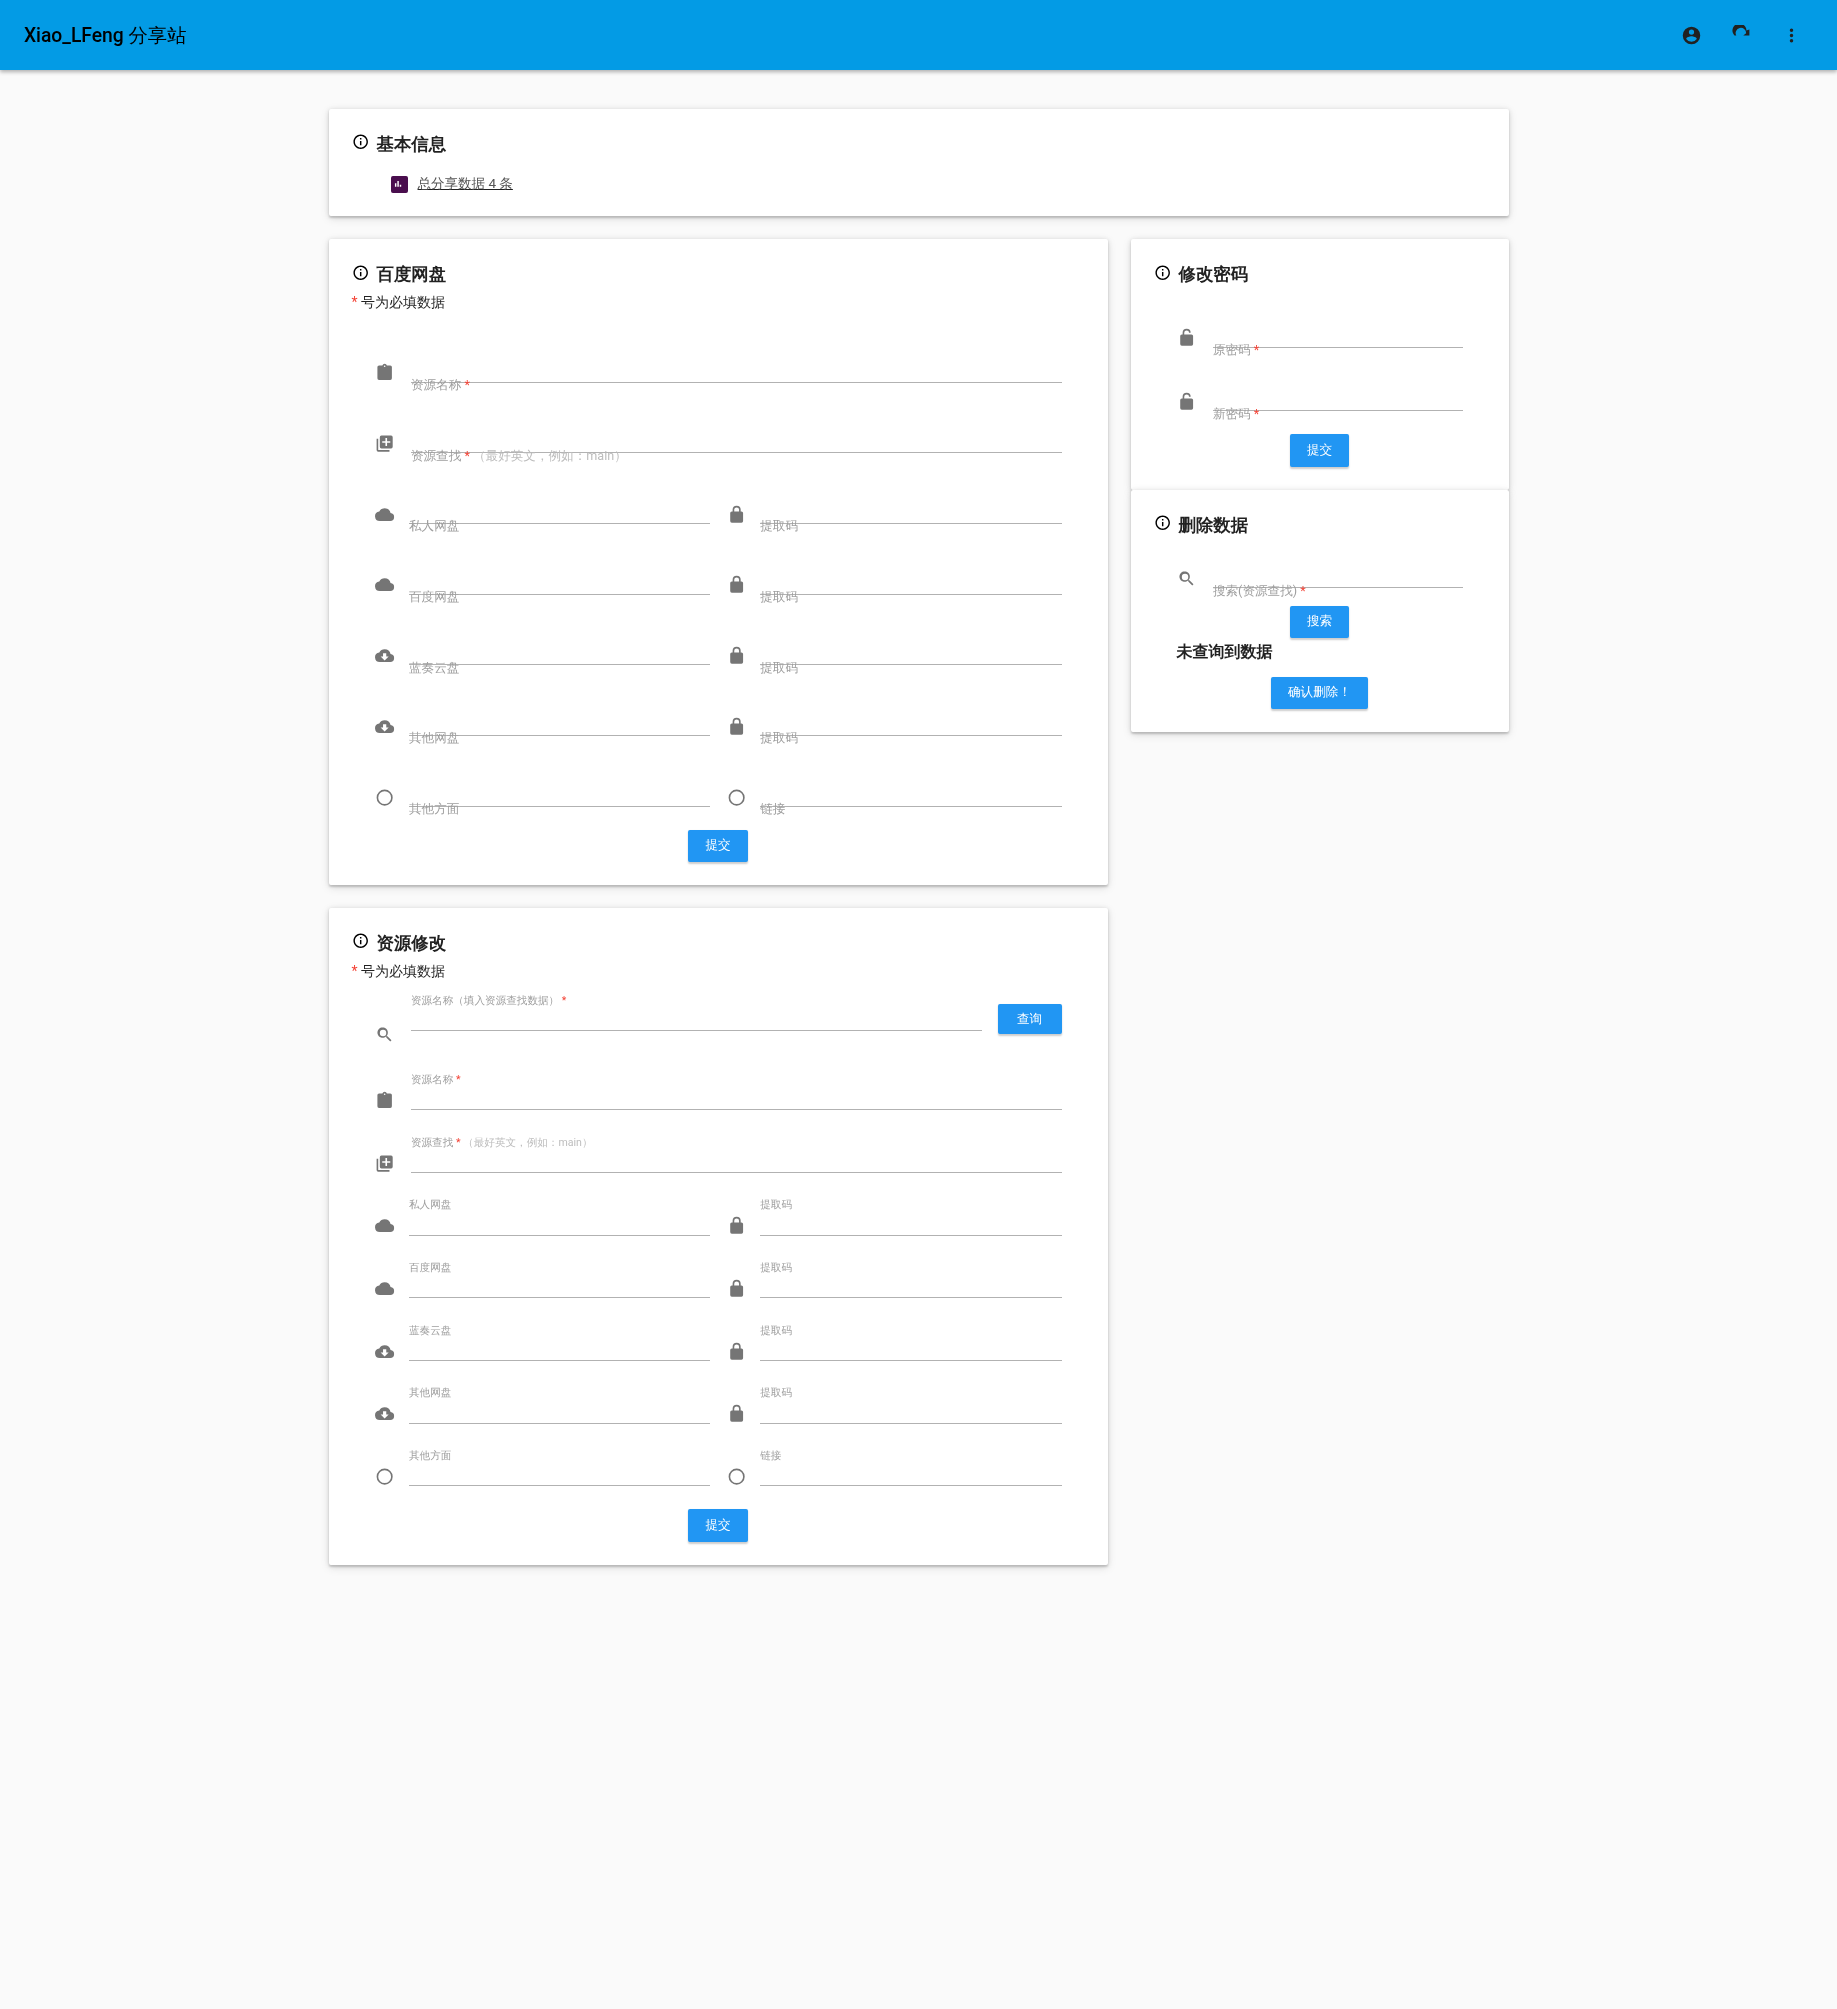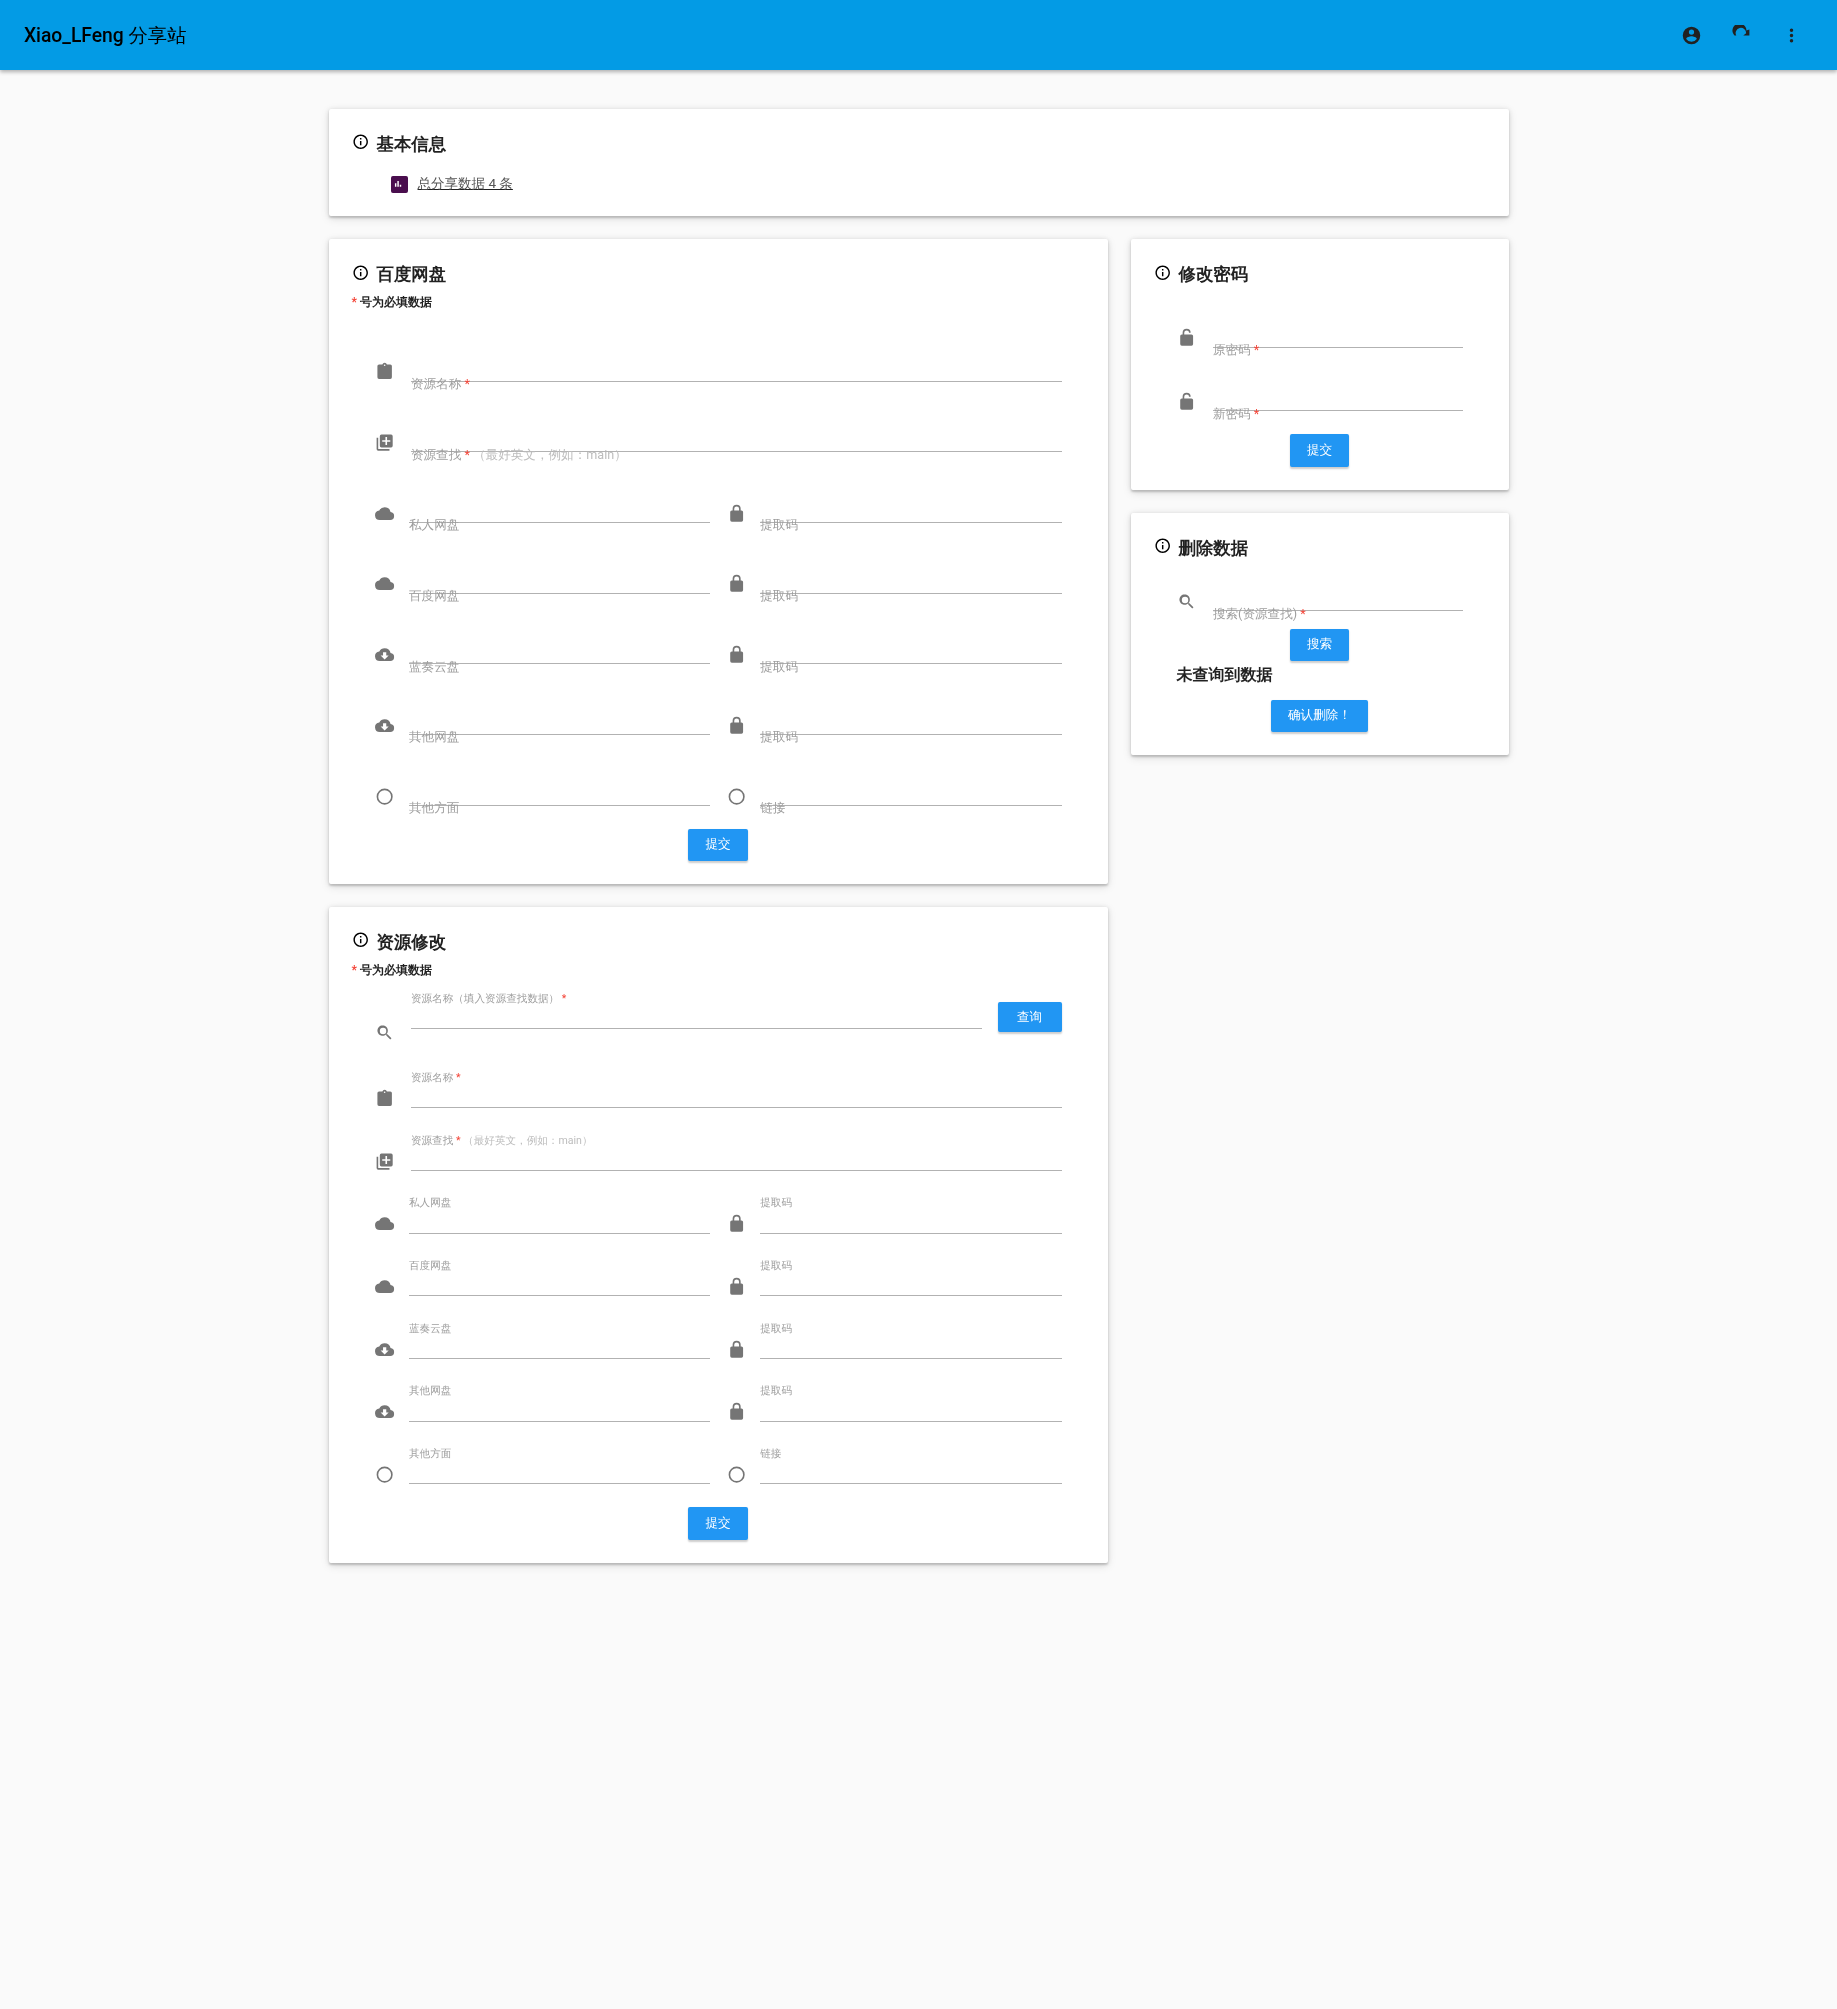--- a/index.html
+++ b/index.html
@@ -47,21 +47,21 @@
   }
   .card-title {
     display: flex;
     align-items: center;
     font-size: 17.4px;
     font-weight: 700;
     gap: 7.7px;
     margin-bottom: 7.7px;
   }
   .card-title svg { width:17.4px; height:17.4px; fill:#000; }
-  .required-note { font-size: 12px; margin-bottom: 23px; font-weight: bold; }
+  .required-note { font-size: 14px; margin-bottom: 23px; }
   .req-star { color: #f44336; }
   .card-basic-row { display:flex; align-items:center; gap:9.7px; padding-left: 39px; margin-top: 19.3px; text-decoration: underline; }
   .square-icon {
     width:17.4px; height:17.4px; background:#4a0e4e; border-radius:1.9px; display:flex; align-items:center; justify-content:center;
   }
   .square-icon svg { width:11.6px; height:11.6px; fill:#fff; }
   
   .form-rows { display:flex; flex-direction:column; gap:46px; padding: 23px 23px 0 23px; }
   .form-rows.tight { gap:39px; }
   .row { display:flex; align-items:flex-end; gap:15.4px; }
@@ -324,21 +324,21 @@
             </span>
           <div class="field half"><span class="label">链接</span><input type="text" style=""></div>
         </div>
       </div>
     </div>
     <div class="btn-row">
         <button class="btn">提交</button>
       </div>
   </div>
 
-  <div style="display:flex; flex-direction:column; gap:23px;">
+  <div style="display:flex; flex-direction:column; ">
     <div class="card">
       <div class="card-title">
         <span><svg viewBox="0 0 24 24">
               <use href="#i-info"></use>
             </svg></span>
         <span>修改密码</span>
       </div>
       <div class="form-rows" style="padding-top:29px; gap:39px;">
         <div class="row">
           <span class="ico">

